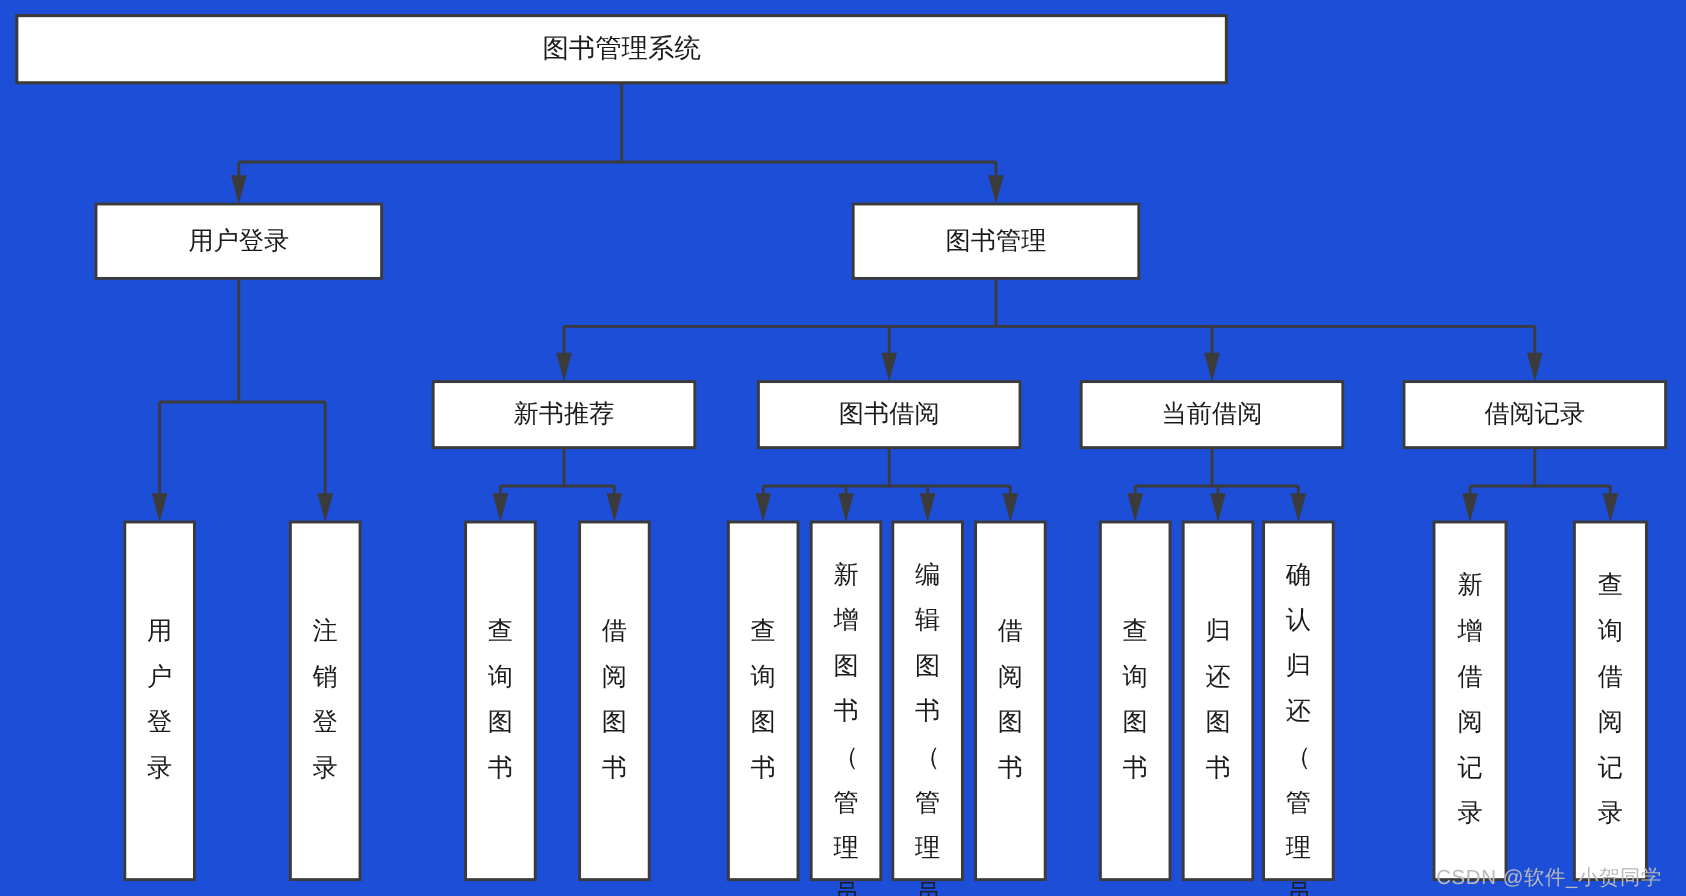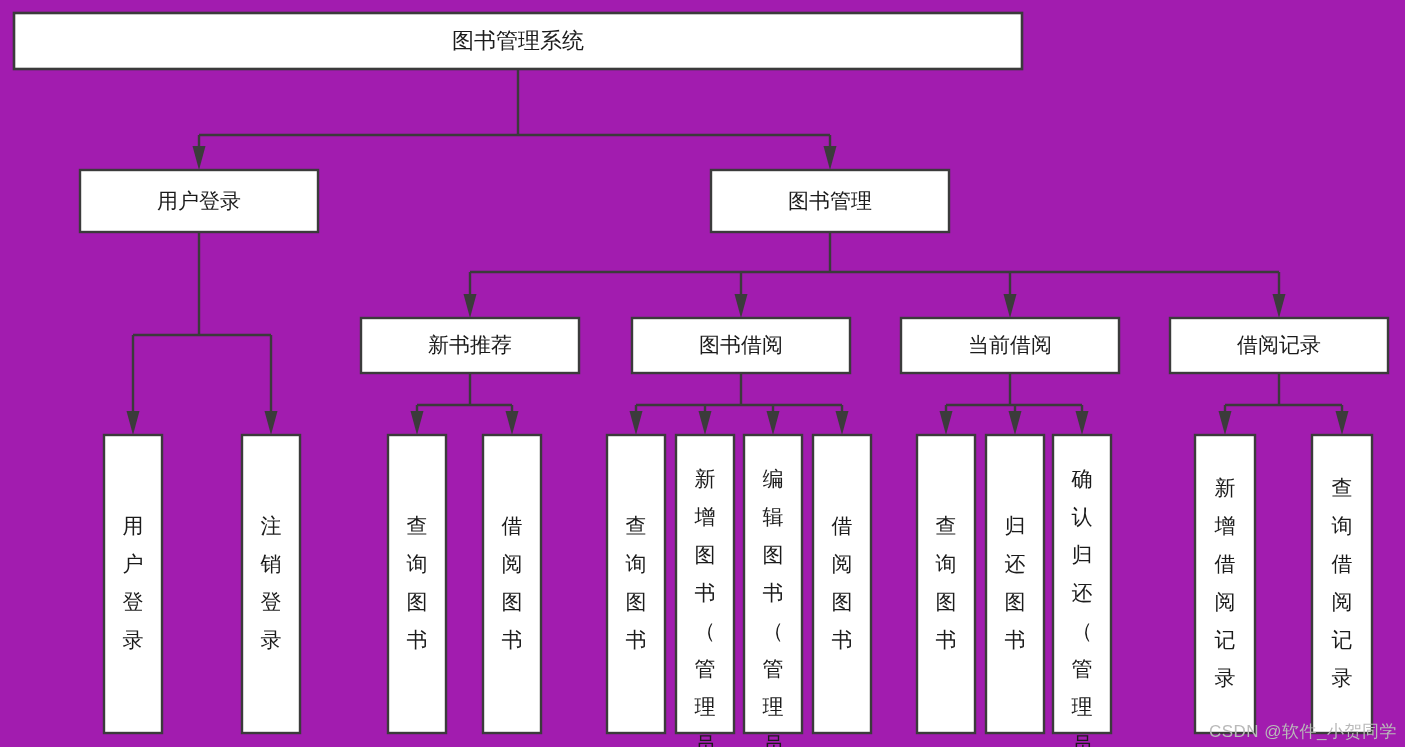--- a/index.html
+++ b/index.html
@@ -10,21 +10,21 @@
   body {
     width: 1405px;
     height: 747px;
     font-family: "Liberation Sans", "DejaVu Sans", sans-serif;
     overflow: hidden;
   }
   #diagram-root {
     position: relative;
     width: 1405px;
     height: 747px;
-    background: #a21caf;
+    background: #1d4ed8;
   }
   svg.diagram-canvas {
     position: absolute;
     left: 0;
     top: 0;
     width: 1405px;
     height: 747px;
   }
   .node-box {
     fill: #ffffff;
@@ -58,21 +58,21 @@
   }
   .leaf-label-char {
     fill: #1b1b1b;
     font-family: "Liberation Sans", "DejaVu Sans", sans-serif;
     font-size: 21px;
     text-anchor: middle;
     dominant-baseline: middle;
   }
   .watermark {
     position: absolute;
-    right: 8px;
+    right: 20px;
     bottom: 4px;
     font-family: "Liberation Sans", "DejaVu Sans", sans-serif;
     font-size: 17px;
     color: #b9b9b9;
     letter-spacing: 0.5px;
     white-space: nowrap;
     user-select: none;
   }
 </style>
 </head>

